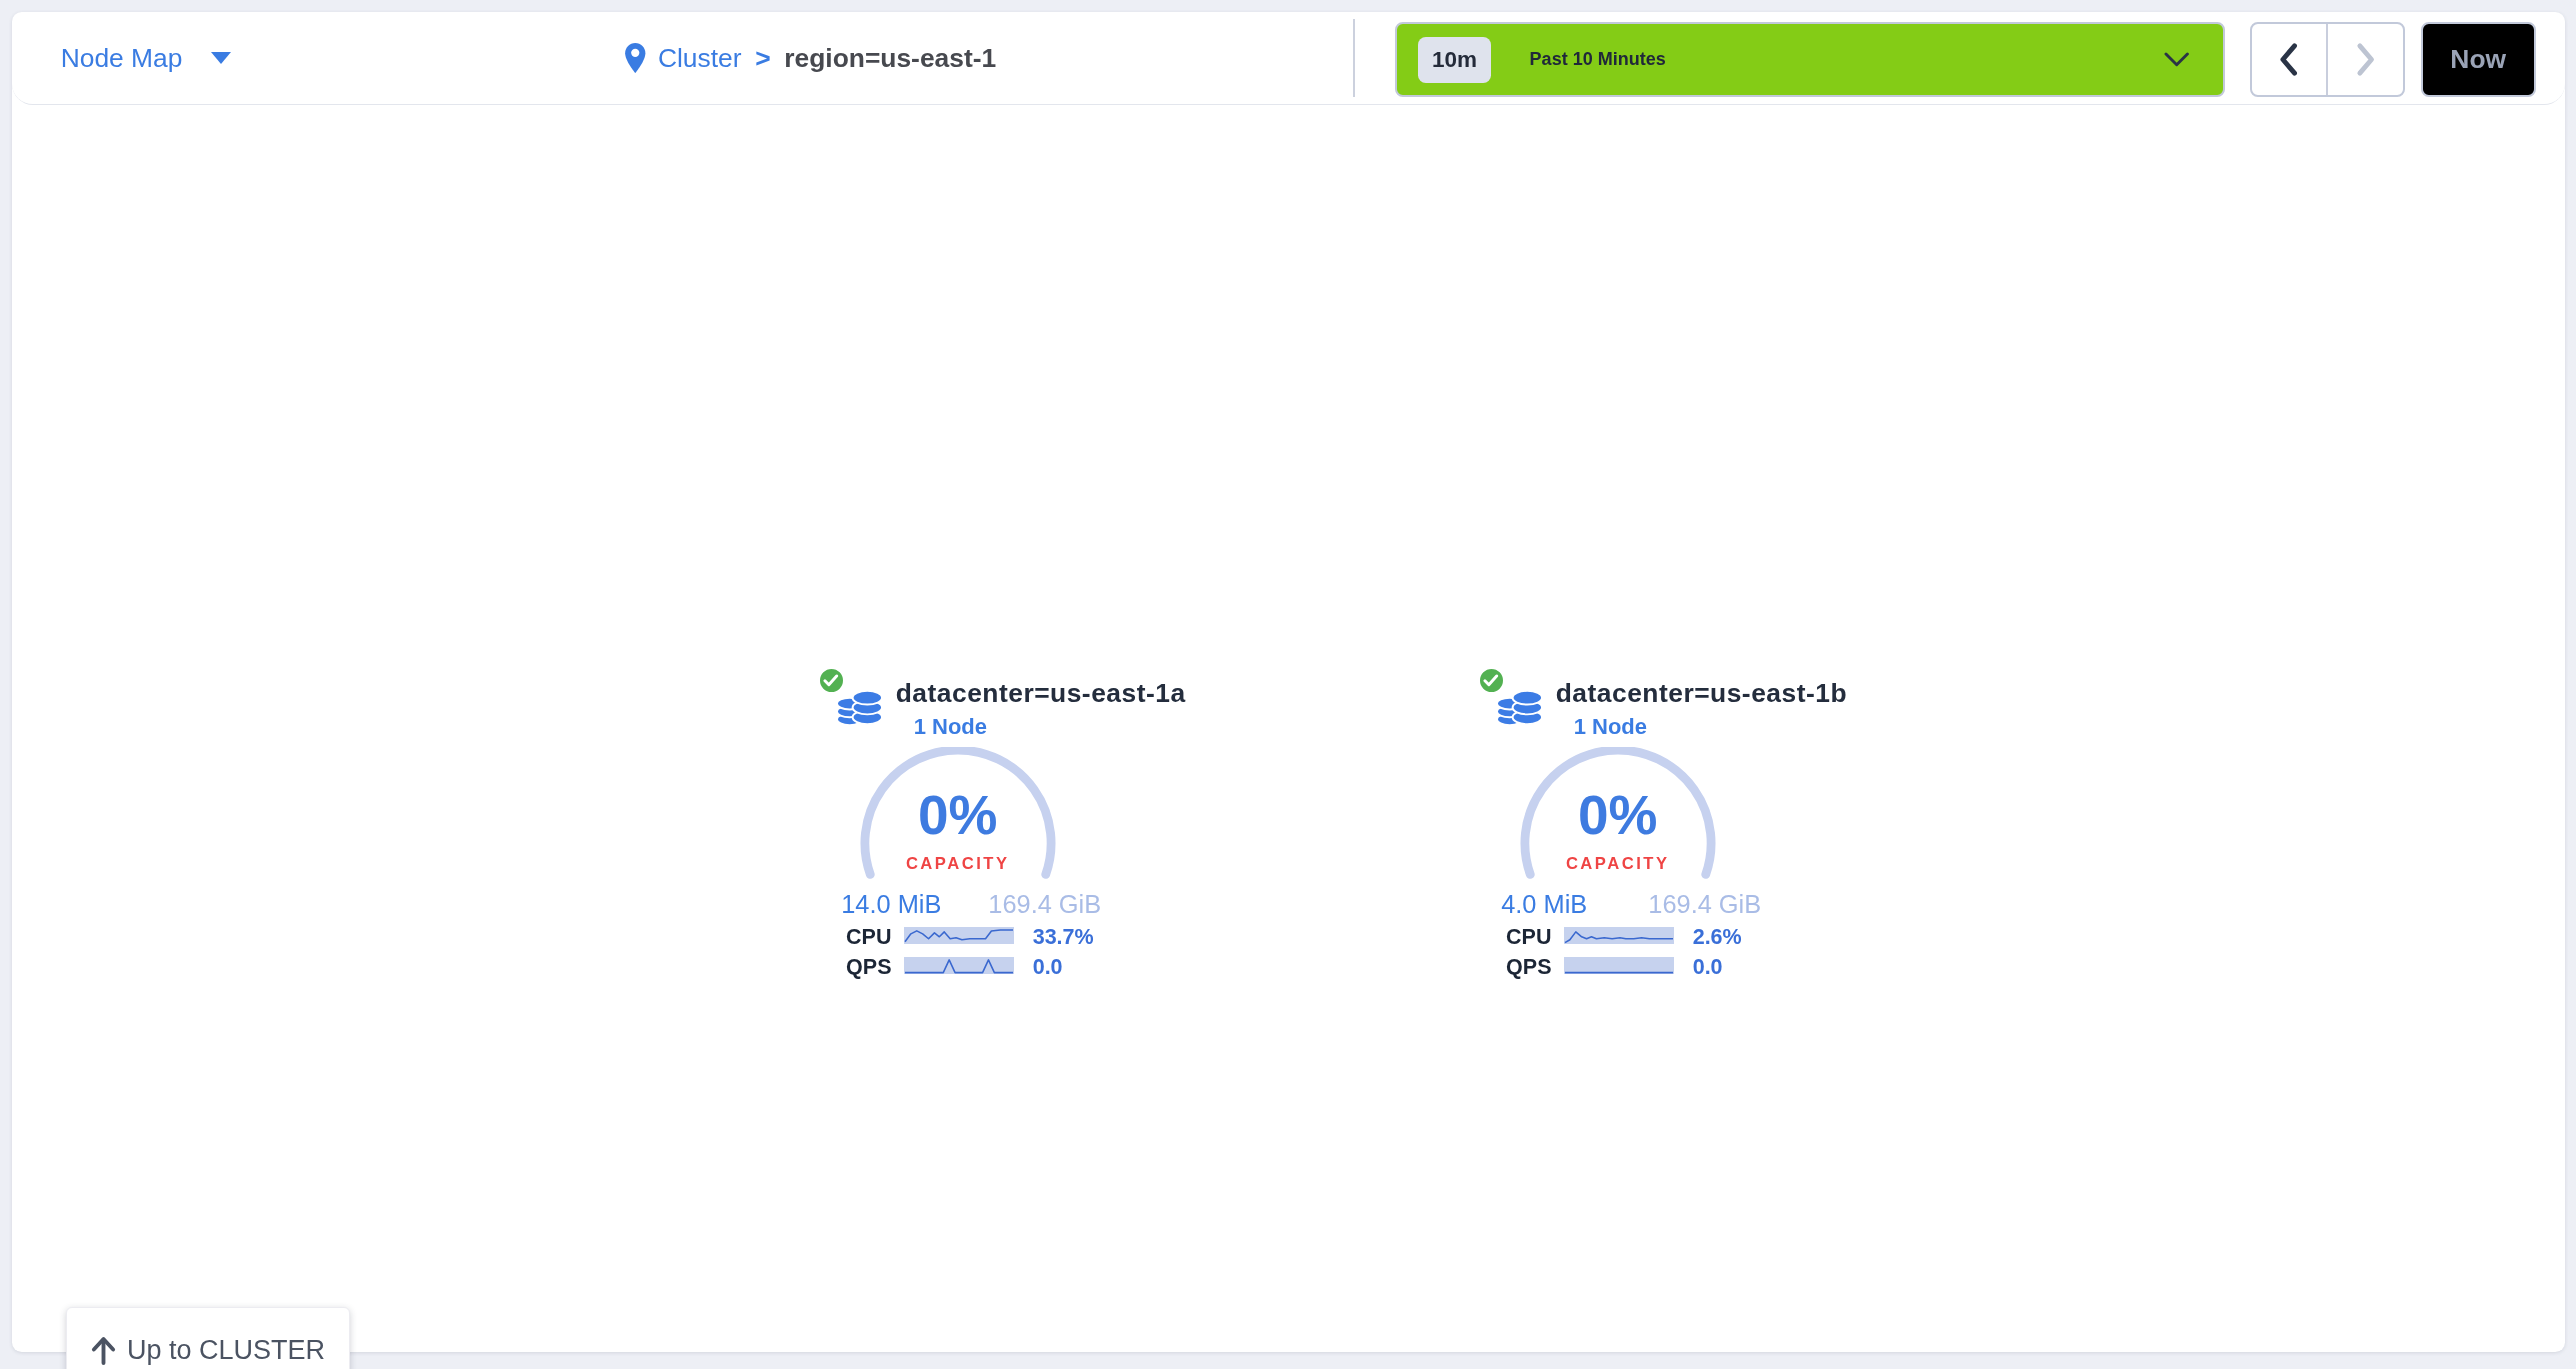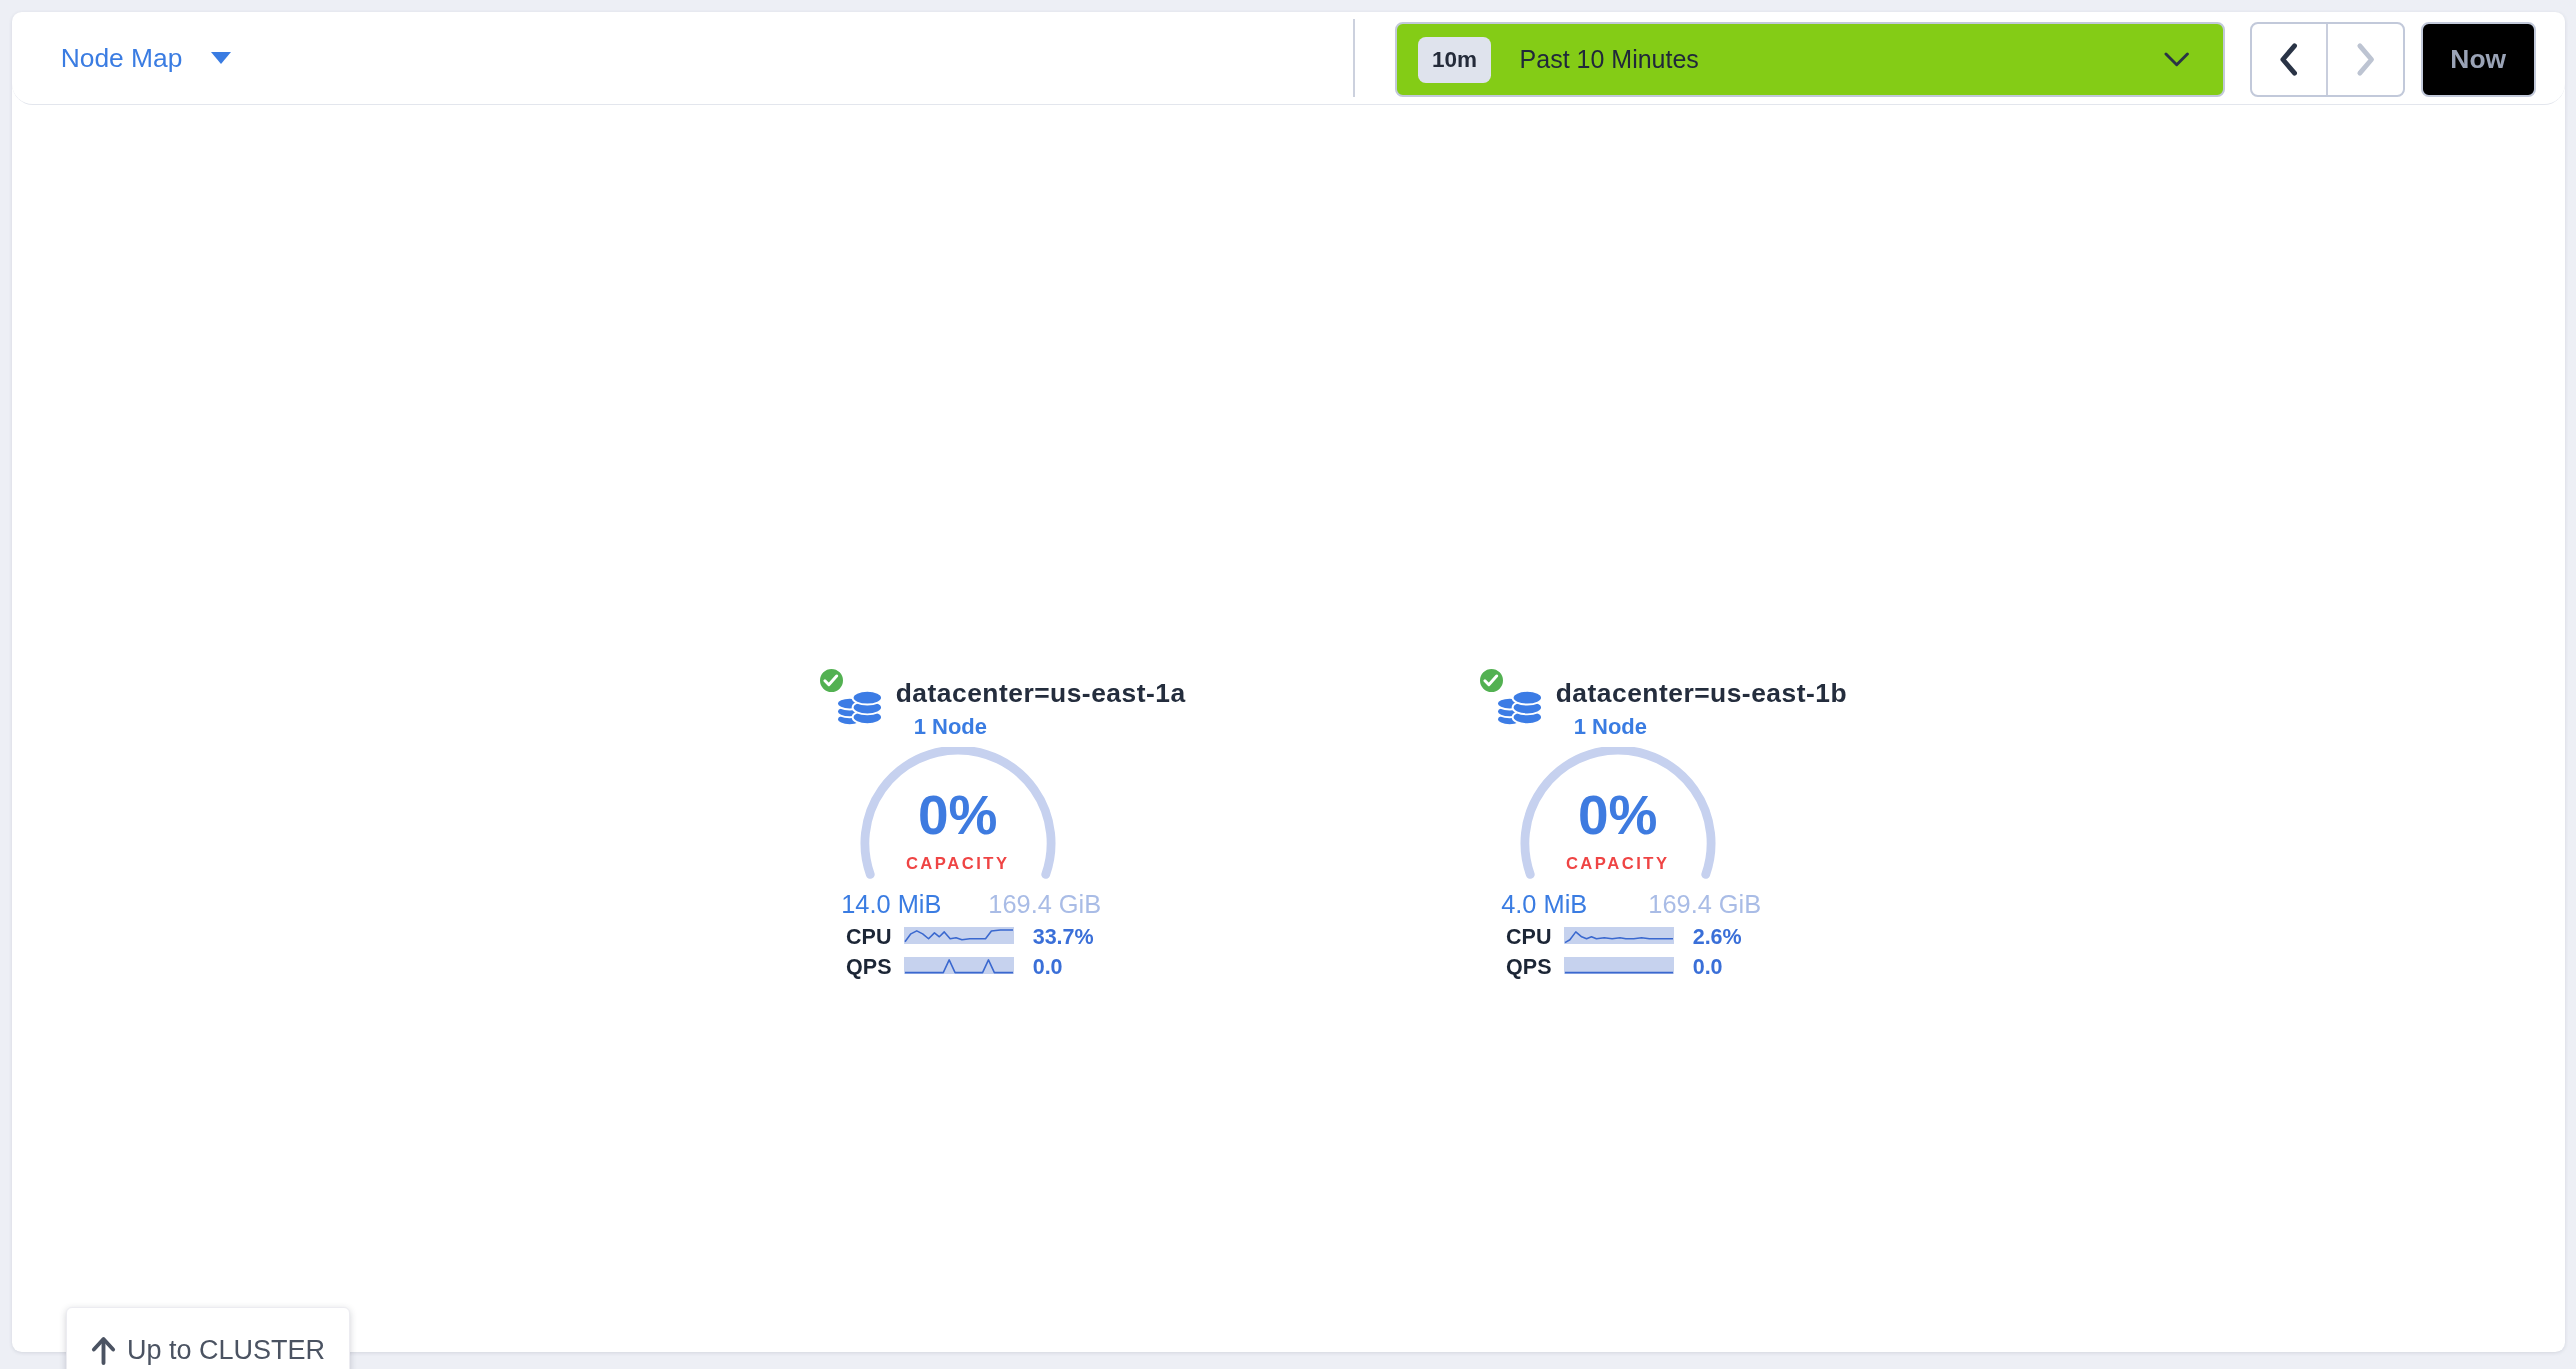--- a/index.html
+++ b/index.html
@@ -56,21 +56,21 @@
     background: #84cc16;
     display: flex; align-items: center;
     padding-left: 21.5px;
     cursor: pointer;
   }
   .time-badge {
     background: #dfe3ed; border-radius: 7.8px;
     font-size: 22.5px; font-weight: 700; color: #242b3a;
     padding: 9.8px 13.7px;
   }
-  .time-label { margin-left: 29px; font-size: 25px; font-weight: 400; color: #20283a; }
+  .time-label { margin-left: 39px; font-size: 18px; font-weight: 700; color: #20283a; }
   .time-chevron { position: absolute; right: 33px; top: 28px; }
   .arrow-group {
     position: absolute; left: 2238px; top: 10.8px;
     width: 155px; height: 75px;
     border: 2px solid #c2c9da; border-radius: 7.8px;
     background: #fff;
     display: flex;
   }
   .arrow-cell {
     flex: 1; display: flex; align-items: center; justify-content: center;
@@ -162,20 +162,29 @@
 
 <div class="panel">
 
   <div class="header">
 
     <div class="view-select">
       <span class="label">Node Map</span>
       <span class="caret-down"></span>
     </div>
 
+    <div class="breadcrumb">
+      <svg width="22.5" height="32" viewBox="0 0 24 34">
+        <path d="M12 1C6 1 1.2 5.8 1.2 11.8 1.2 19.9 12 33 12 33s10.8-13.1 10.8-21.2C22.8 5.8 18 1 12 1z" fill="#3a7ce2"></path>
+        <circle cx="12" cy="11.5" r="4.4" fill="#ffffff"></circle>
+      </svg>
+      <span class="root">Cluster</span>
+      <span class="sep">&gt;</span>
+      <span class="current">region=us-east-1</span>
+    </div>
 
     <div class="header-divider"></div>
 
     <div class="time-picker">
       <span class="time-badge">10m</span>
       <span class="time-label">Past 10 Minutes</span>
       <svg class="time-chevron" width="25.4" height="15.6" viewBox="0 0 26 16">
         <polyline points="2,2 13,13 24,2" fill="none" stroke="#2a3446" stroke-width="3" stroke-linecap="round" stroke-linejoin="round"></polyline>
       </svg>
     </div>

